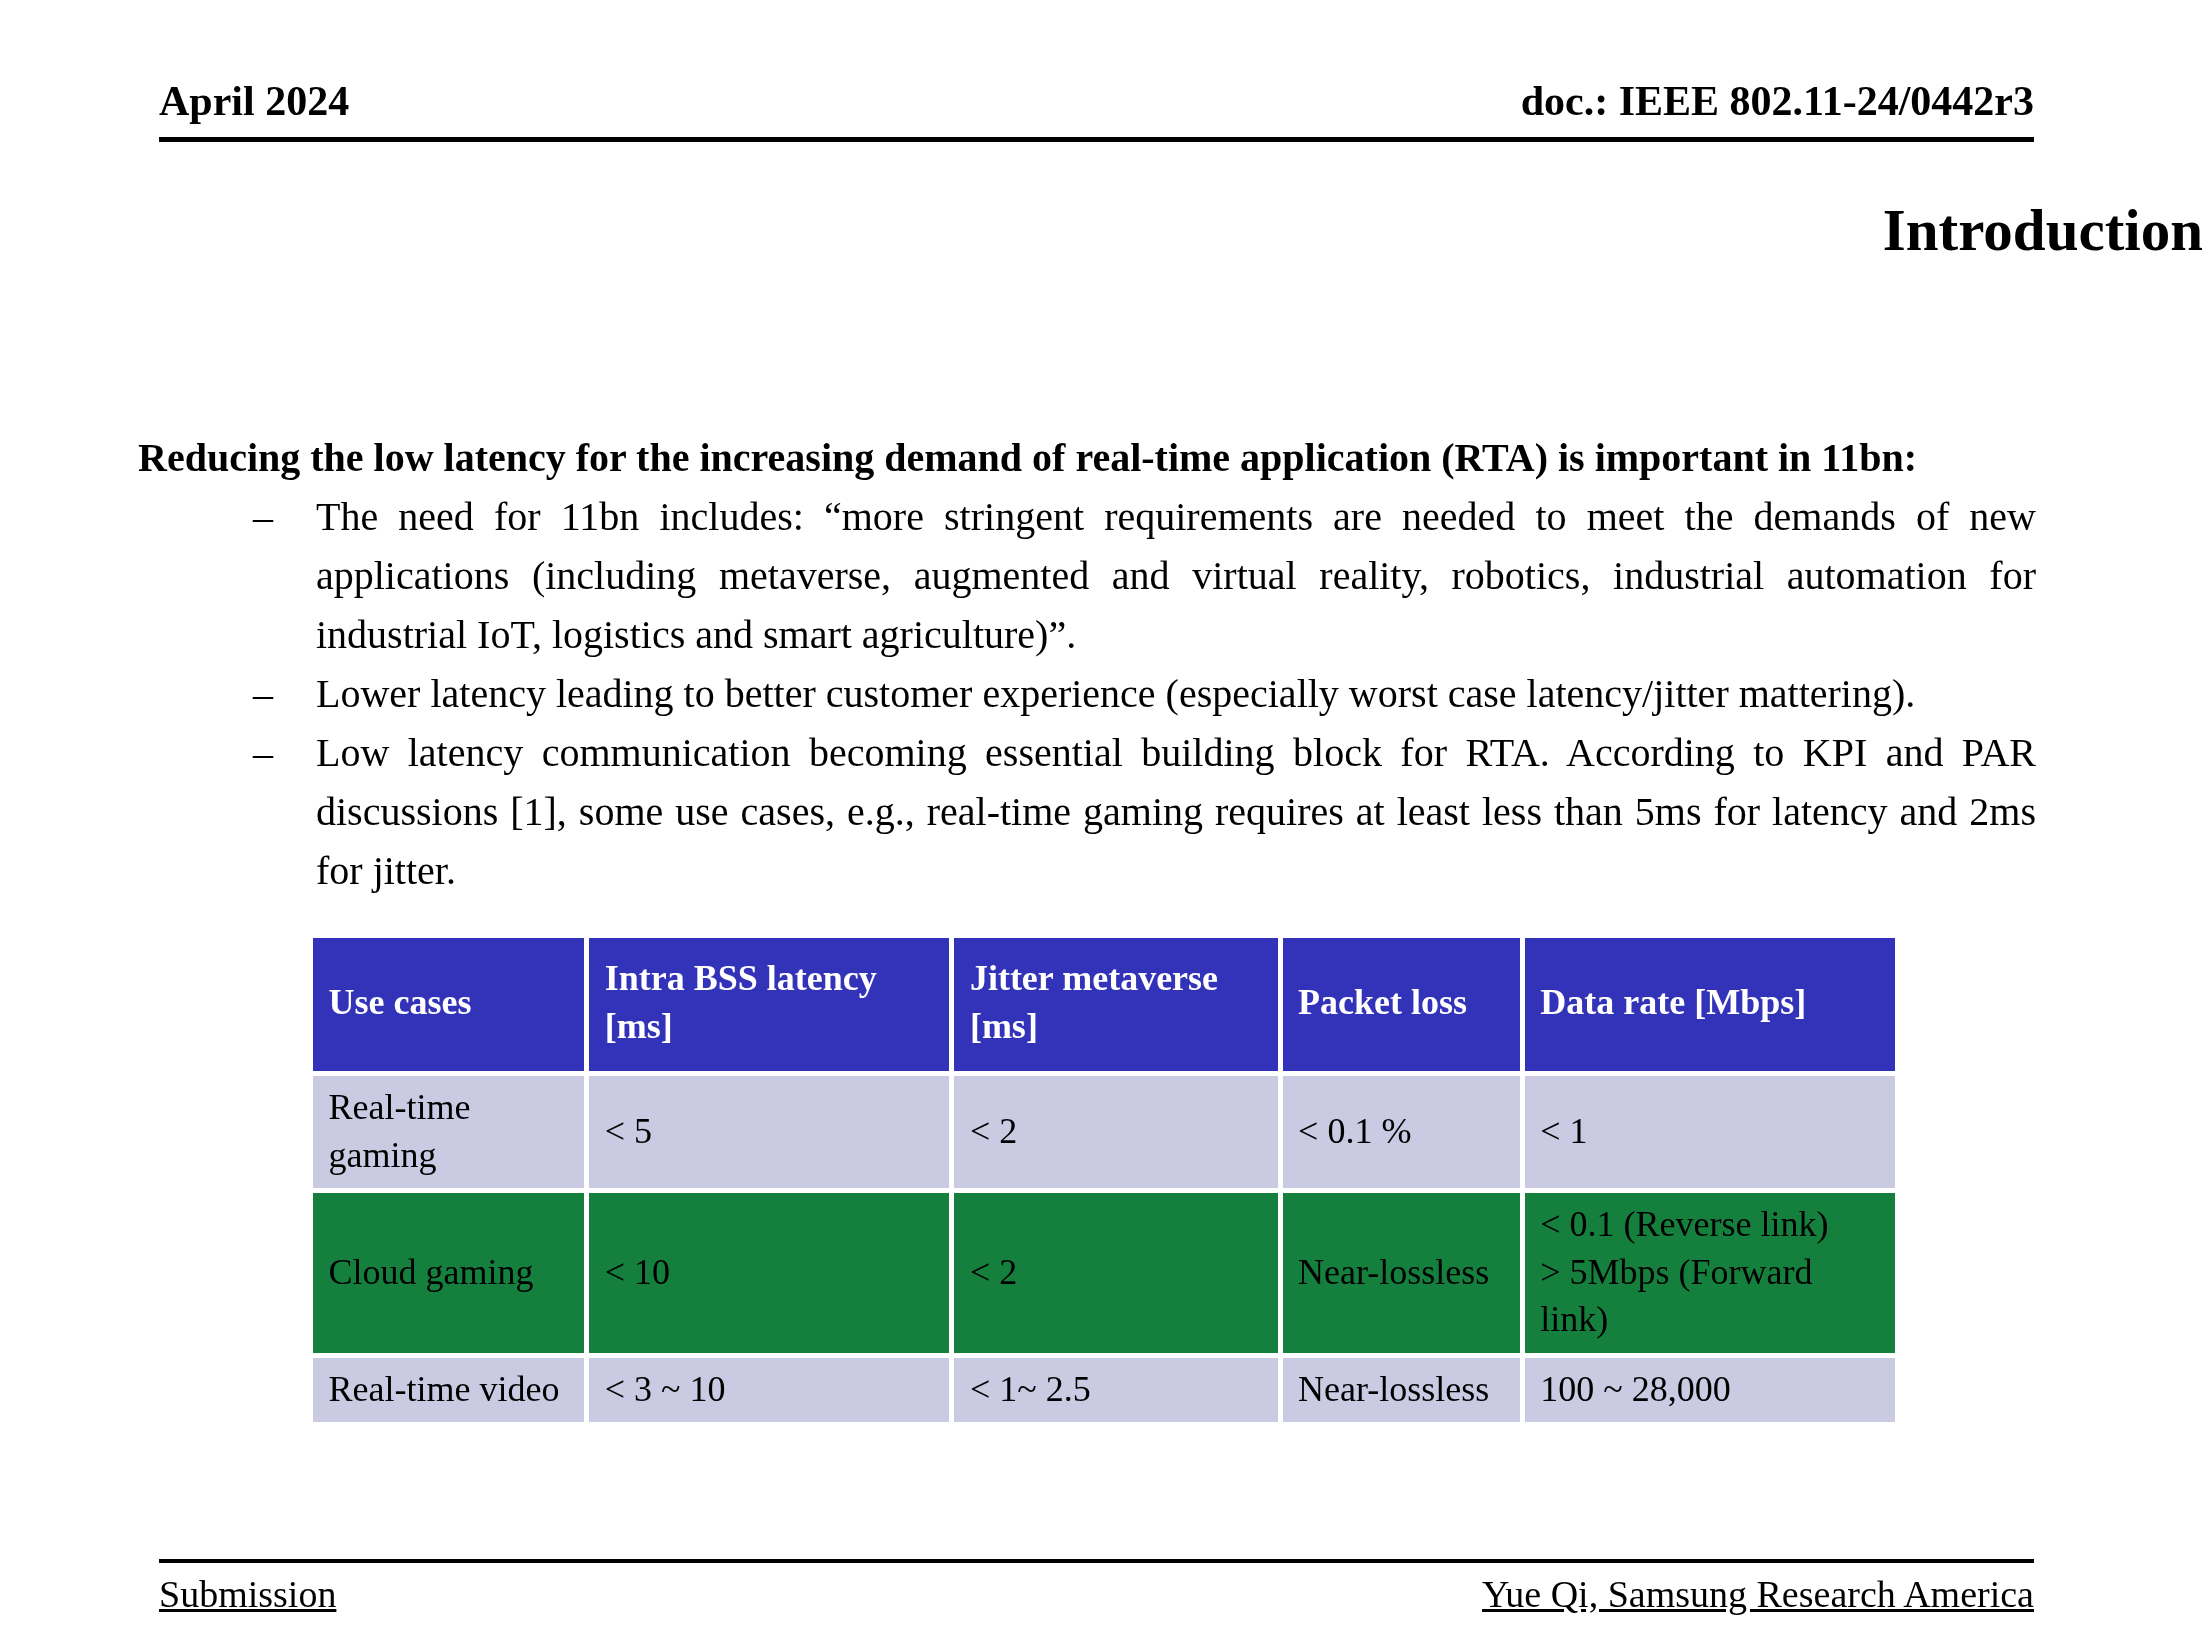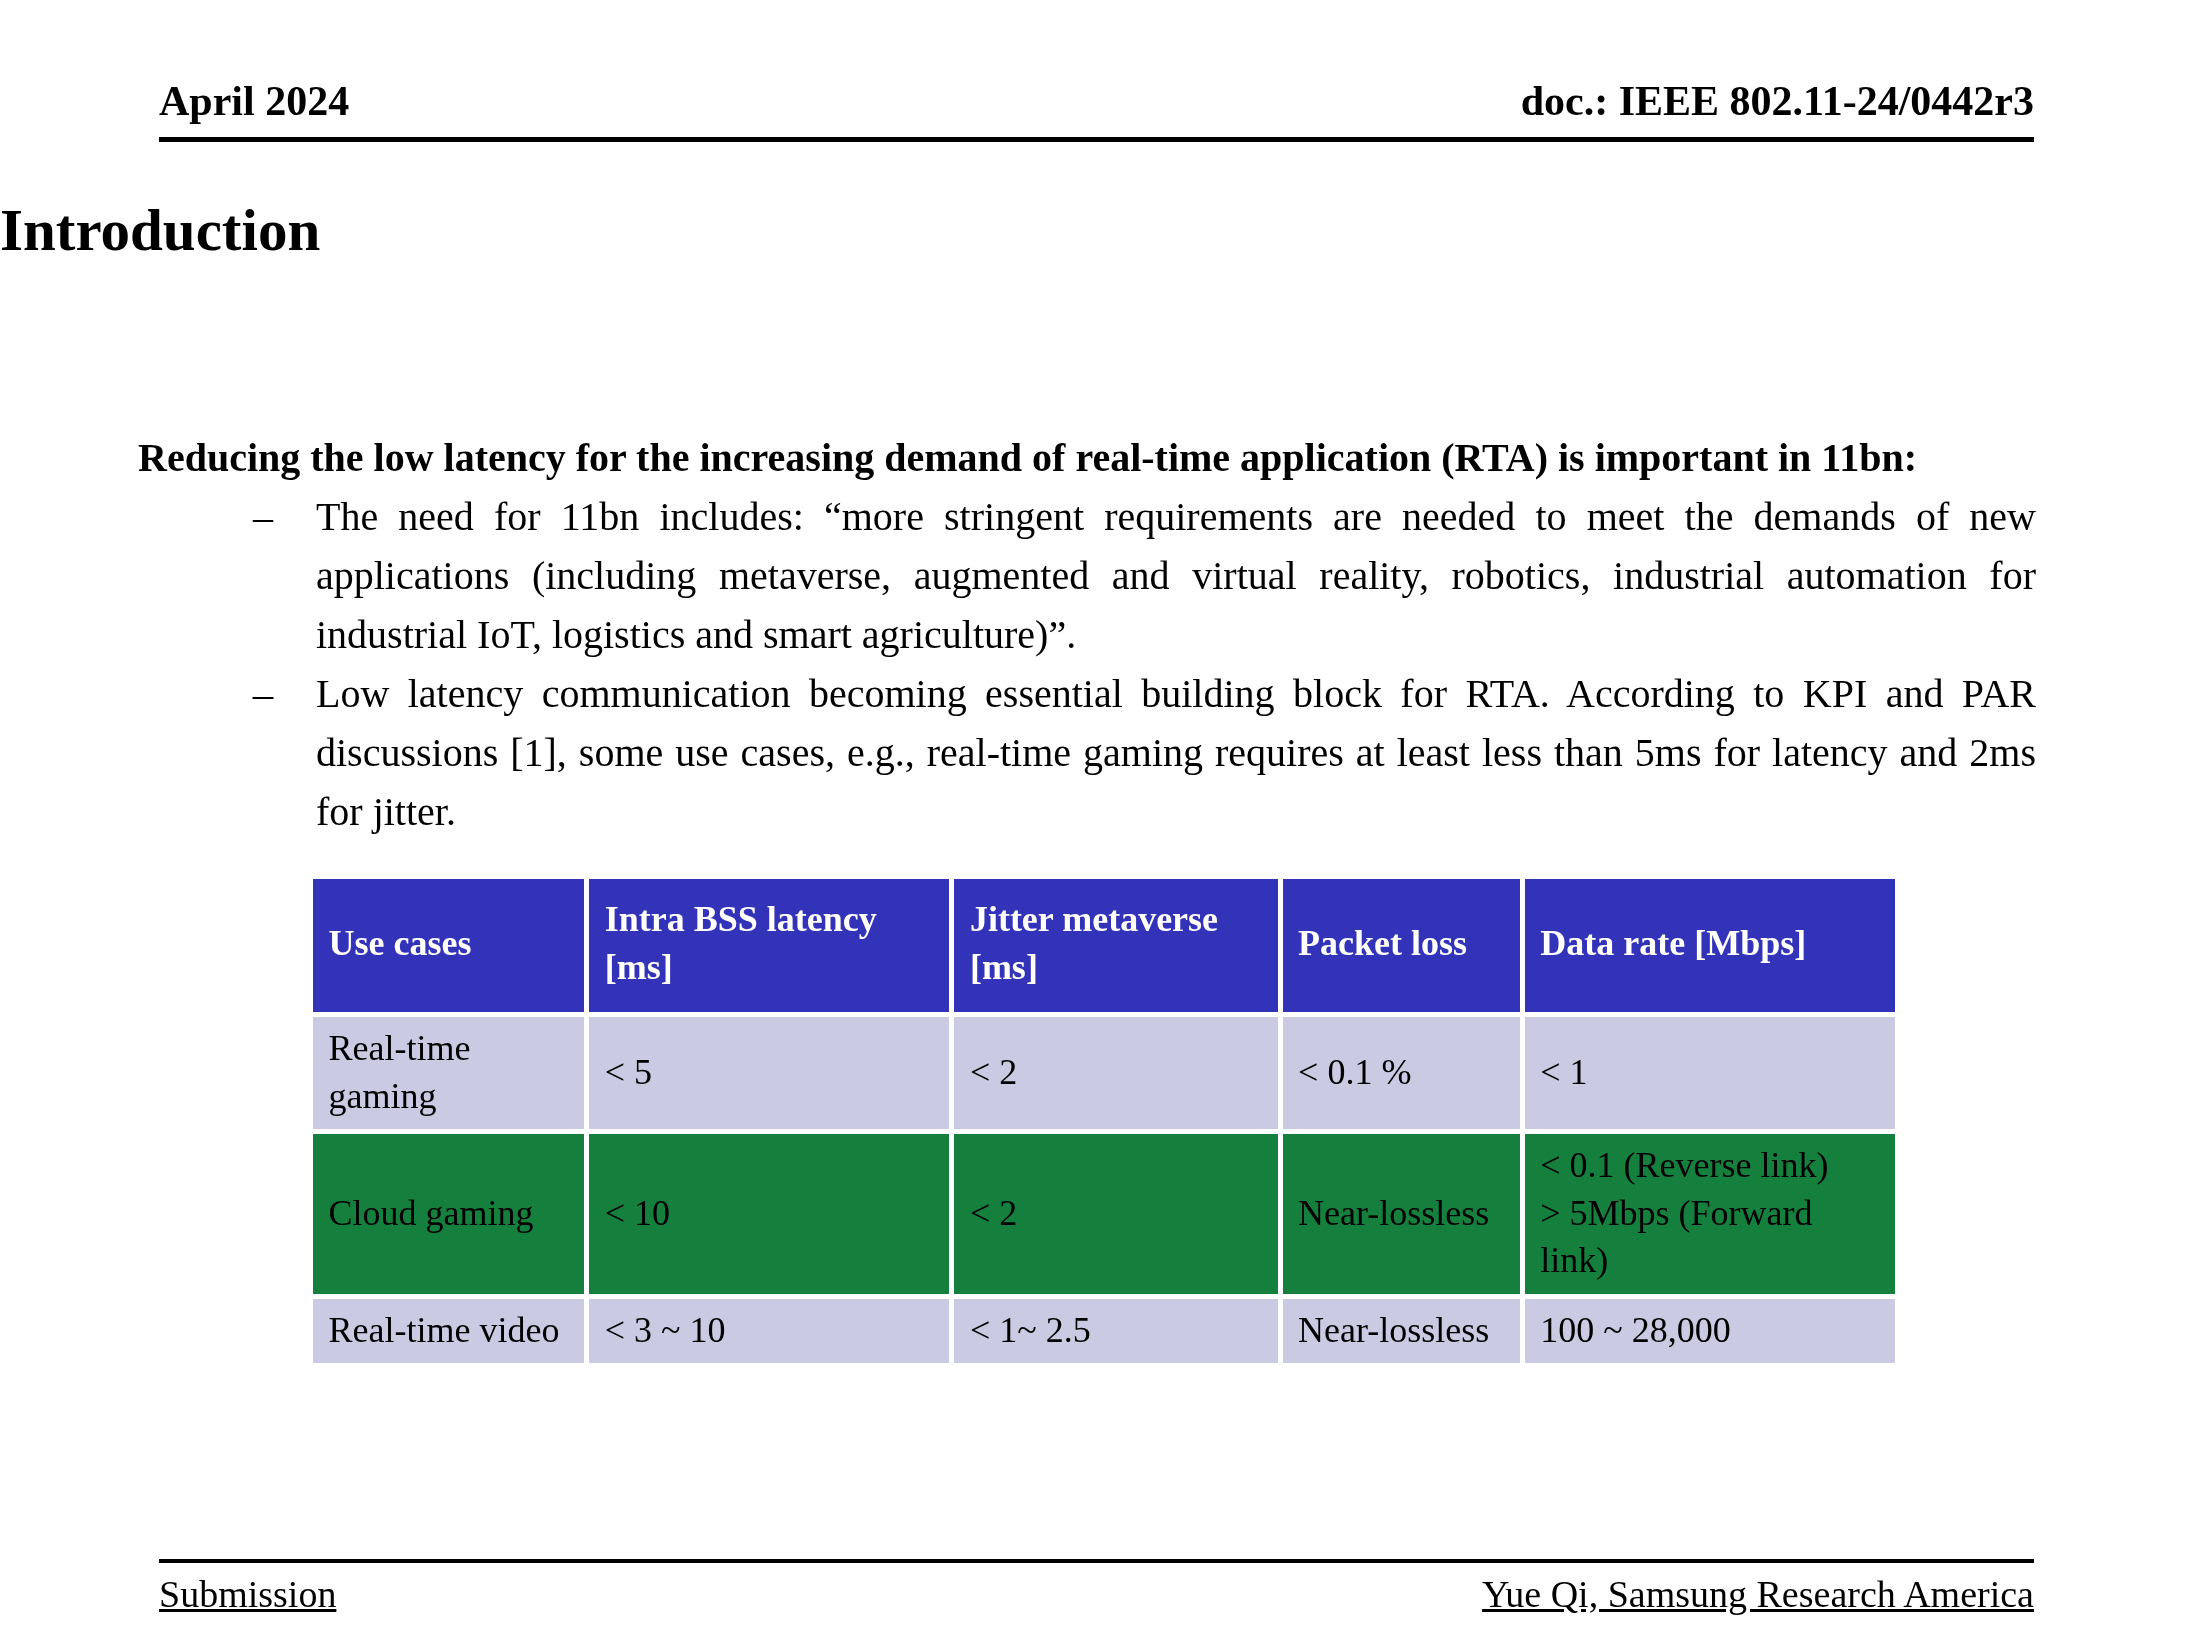--- a/index.html
+++ b/index.html
@@ -33,21 +33,21 @@
     padding-bottom: 12px;
     border-bottom: 5.2px solid #000000;
   }
 
   
   .page-title {
     position: absolute;
     top: 196px;
     left: 0;
     width: 100%;
-    text-align: left;
+    text-align: right;
     font-size: 59px;
     font-weight: bold;
     margin: 0;
   }
 
   
   .content {
     position: absolute;
     top: 354px;
     left: 138px;
@@ -135,20 +135,21 @@
 
     <p class="section-heading">Reducing the low latency for the increasing demand of real-time application (RTA) is important in 11bn:</p>
 
     <ul class="bullet-list">
       <li class="bullet-item">
         <span class="bullet-dash">–</span>
         <span>The need for 11bn includes: “more stringent requirements are needed to meet the demands of new applications (including metaverse, augmented and virtual reality, robotics, industrial automation for industrial IoT, logistics and smart agriculture)”.</span>
       </li>
       <li class="bullet-item">
         <span class="bullet-dash">–</span>
+        <span>Lower latency leading to better customer experience (especially worst case latency/jitter mattering).</span>
       </li>
       <li class="bullet-item">
         <span class="bullet-dash">–</span>
         <span>Low latency communication becoming essential building block for RTA. According to KPI and PAR discussions [1], some use cases, e.g., real-time gaming requires at least less than 5ms for latency and 2ms for jitter.</span>
       </li>
     </ul>
 
     <table class="use-case-table">
       <colgroup>
         <col style="width:271px">

